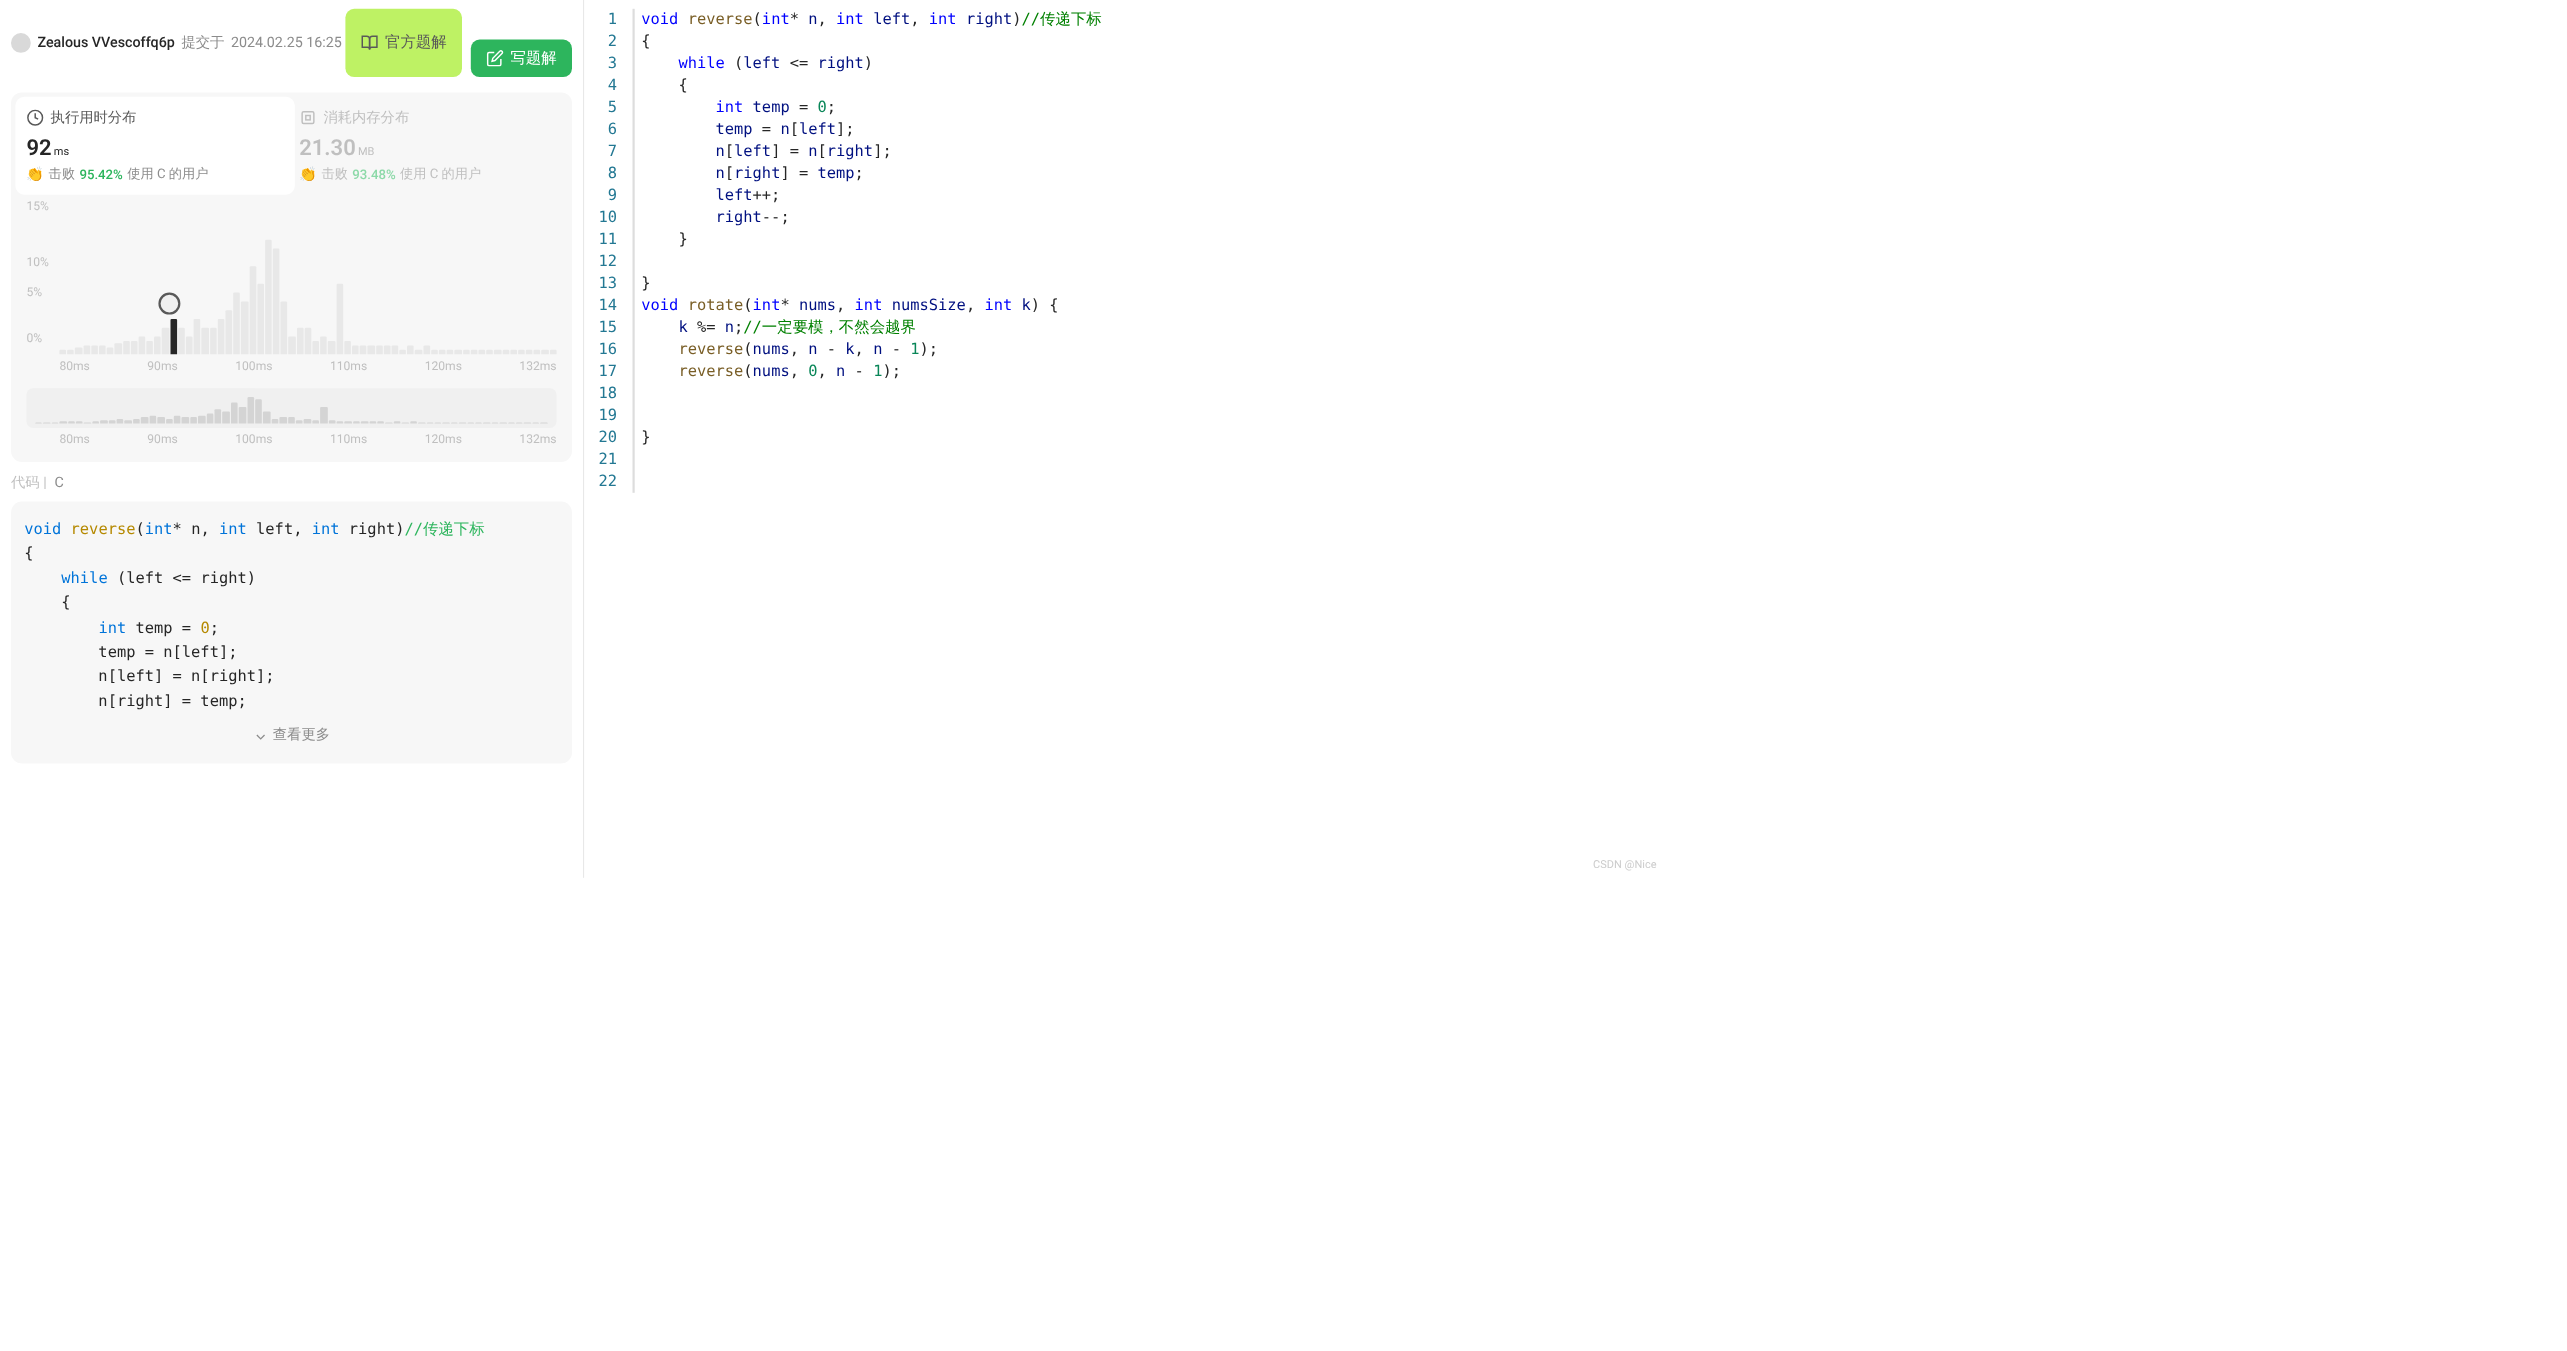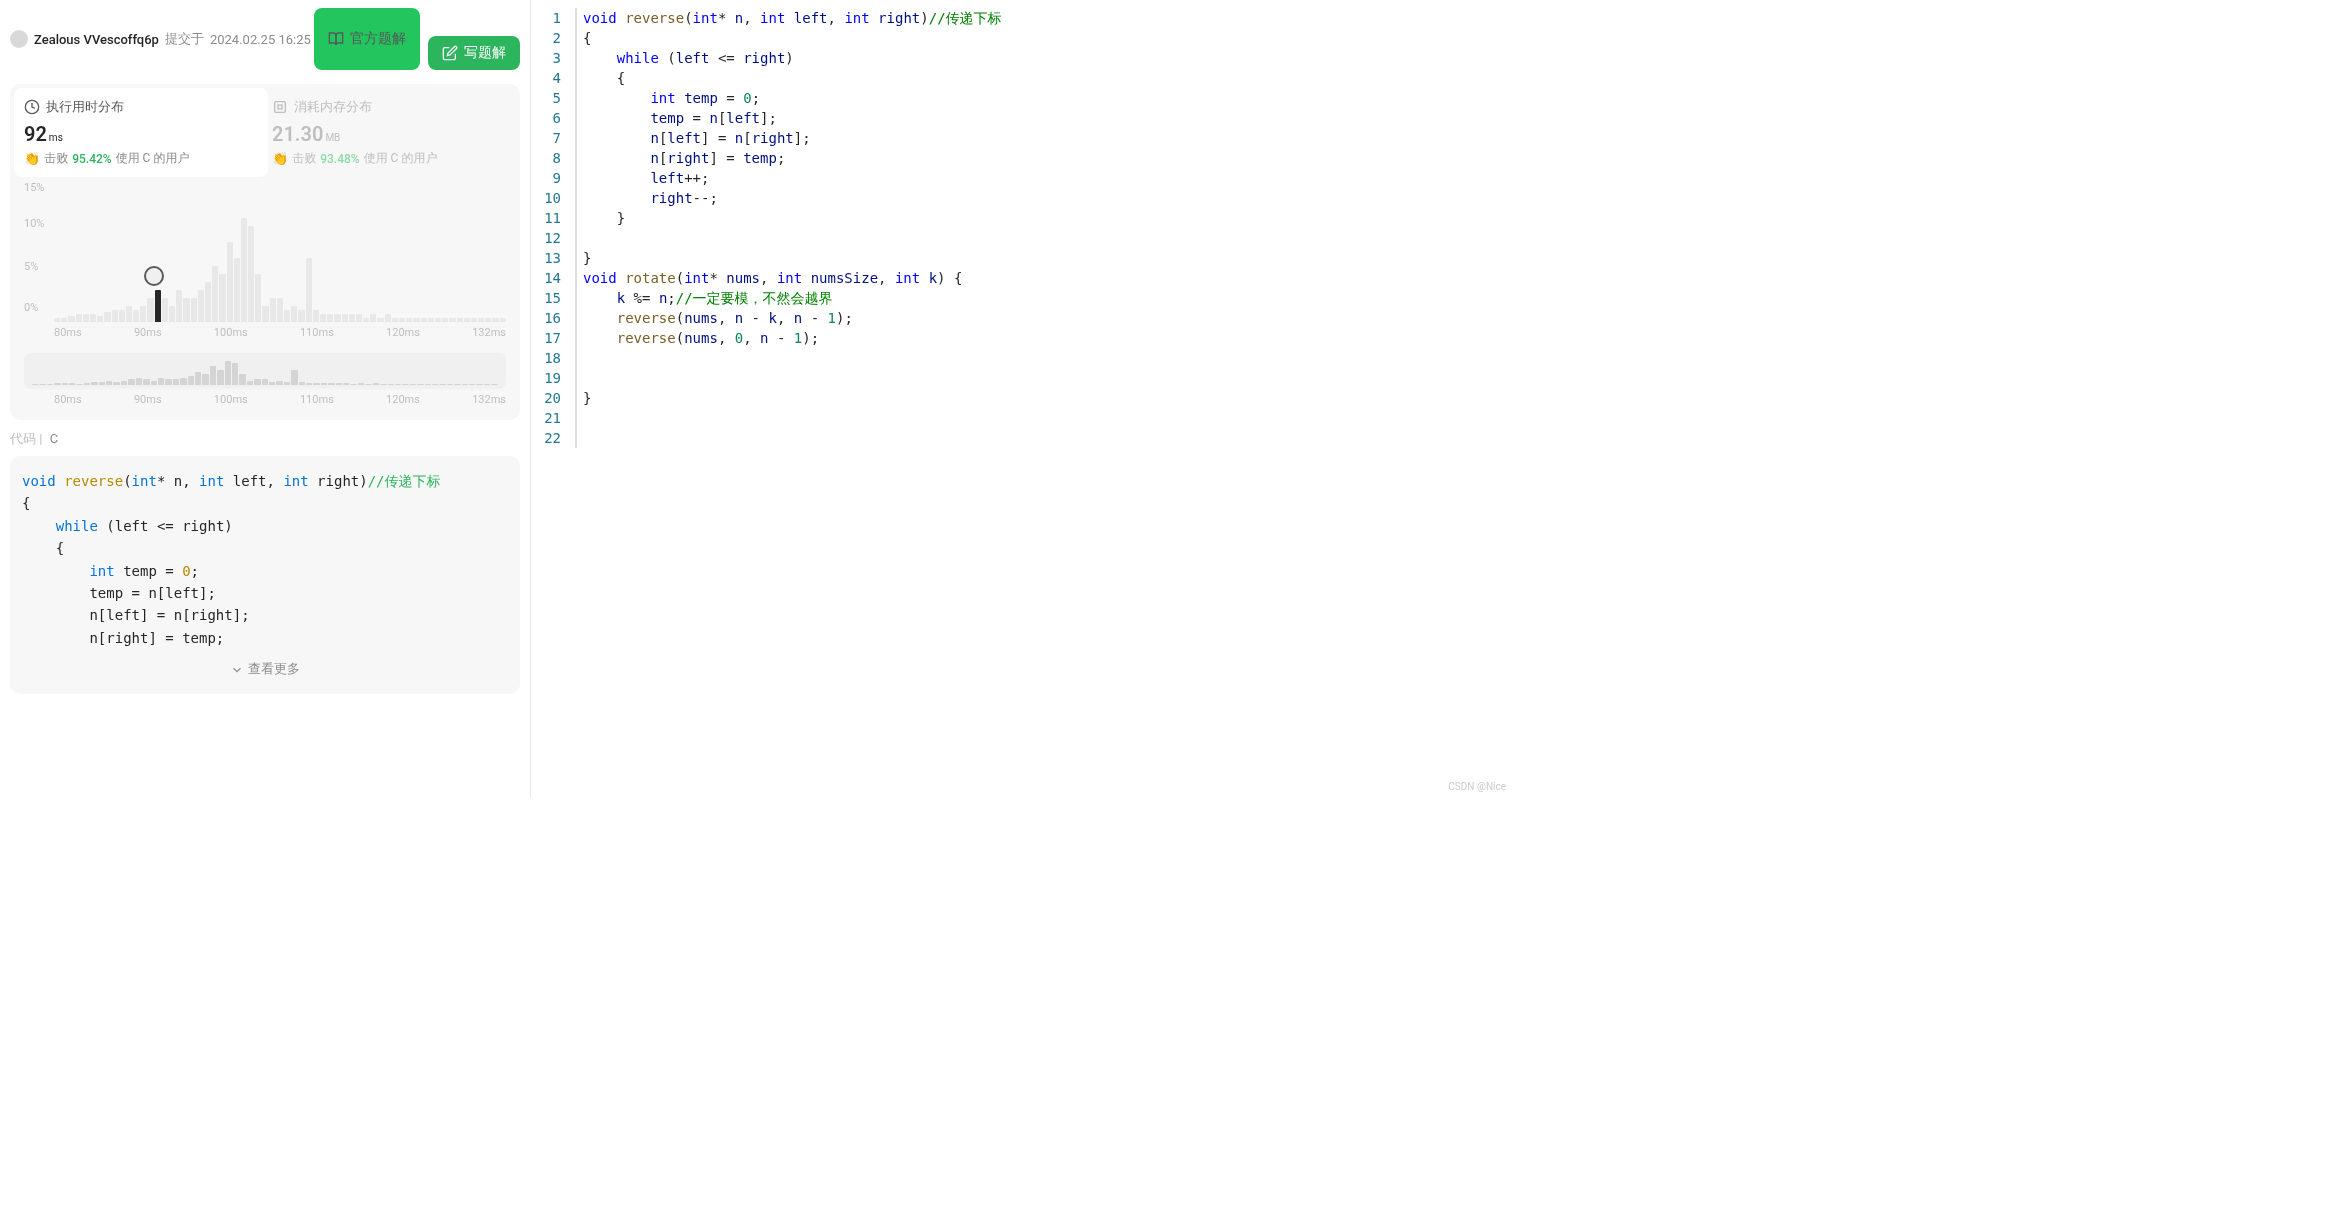--- a/index.html
+++ b/index.html
@@ -10,21 +10,21 @@
 .left-panel::-webkit-scrollbar-track { background: #f0f0f0; }
 .right-panel { flex: 1; border-left: 1px solid #e8e8e8; padding: 0; background: #fff; position: relative; }
 .status-title { color: #2db55d; font-size: 18px; font-weight: 500; margin-bottom: 6px; }
 .header-row { display: flex; align-items: center; justify-content: space-between; margin-bottom: 14px; }
 .author-row { display: flex; align-items: center; gap: 6px; }
 .avatar { width: 18px; height: 18px; border-radius: 50%; background: #d9d9d9; }
 .author-name { font-size: 13px; color: #262626; font-weight: 500; }
 .submit-time { font-size: 13px; color: #8c8c8c; }
 .btn-group { display: flex; gap: 8px; }
 .btn { display: inline-flex; align-items: center; gap: 6px; padding: 8px 14px; border-radius: 8px; font-size: 14px; cursor: pointer; border: none; }
-.btn-gray { background: #22c55e; color: #595959; }
+.btn-gray { background: #bef264; color: #595959; }
 .btn-green { background: #2db55d; color: #fff; margin-top: 28px; }
 .icon-svg { width: 16px; height: 16px; }
 .stats-card { background: #f7f7f7; border-radius: 10px; padding: 14px; margin-bottom: 10px; }
 .stats-row { display: flex; align-items: center; }
 .stat-block { flex: 1; }
 .stat-block.active { background: #fff; border-radius: 8px; padding: 10px; margin: -10px 4px -10px -10px; }
 .stat-label { display: flex; align-items: center; gap: 6px; font-size: 13px; color: #595959; margin-bottom: 6px; }
 .stat-block.inactive .stat-label { color: #bfbfbf; }
 .stat-value { font-size: 20px; font-weight: 600; color: #262626; }
 .stat-block.inactive .stat-value { color: #bfbfbf; }
@@ -130,21 +130,21 @@
           <span class="beat-pct">93.48%</span>
           <span>使用 C 的用户</span>
         </div>
       </div>
     </div>
 
     <div class="chart-area">
       <div class="chart-main">
         <div id="y-labels">
             <div class="y-label" style="top: 0px;">15%</div>
-            <div class="y-label" style="top: 36px;">10%</div>
+            <div class="y-label" style="top: 51px;">10%</div>
             <div class="y-label" style="top: 79.2px;">5%</div>
             <div class="y-label" style="top: 120px;">0%</div>
           </div>
         <div class="avatar-marker" id="avatar-marker" style="left: 120.444px; bottom: 36px;"></div>
         <div class="bars-container" id="bars-container">
             <div class="bar" style="height: 4px;"></div>
             <div class="bar" style="height: 4px;"></div>
             <div class="bar" style="height: 6.4px;"></div>
             <div class="bar" style="height: 8px;"></div>
             <div class="bar" style="height: 8px;"></div>

